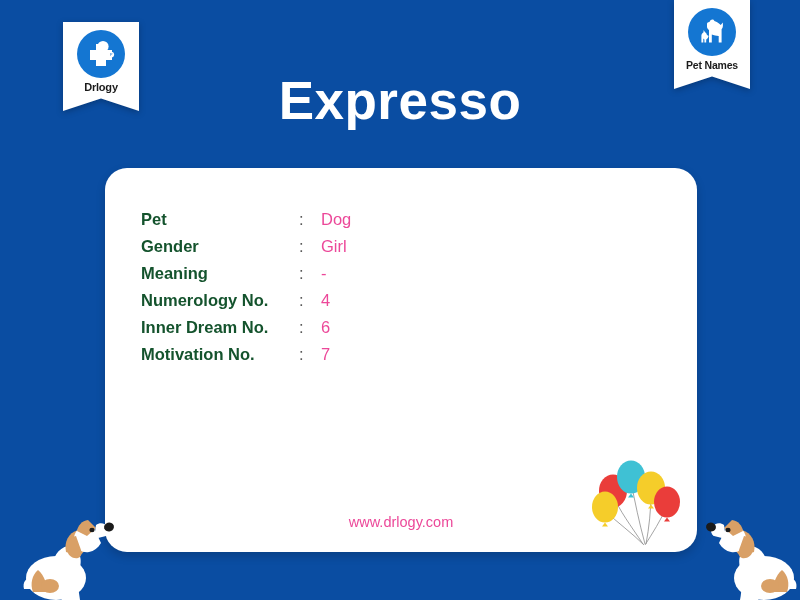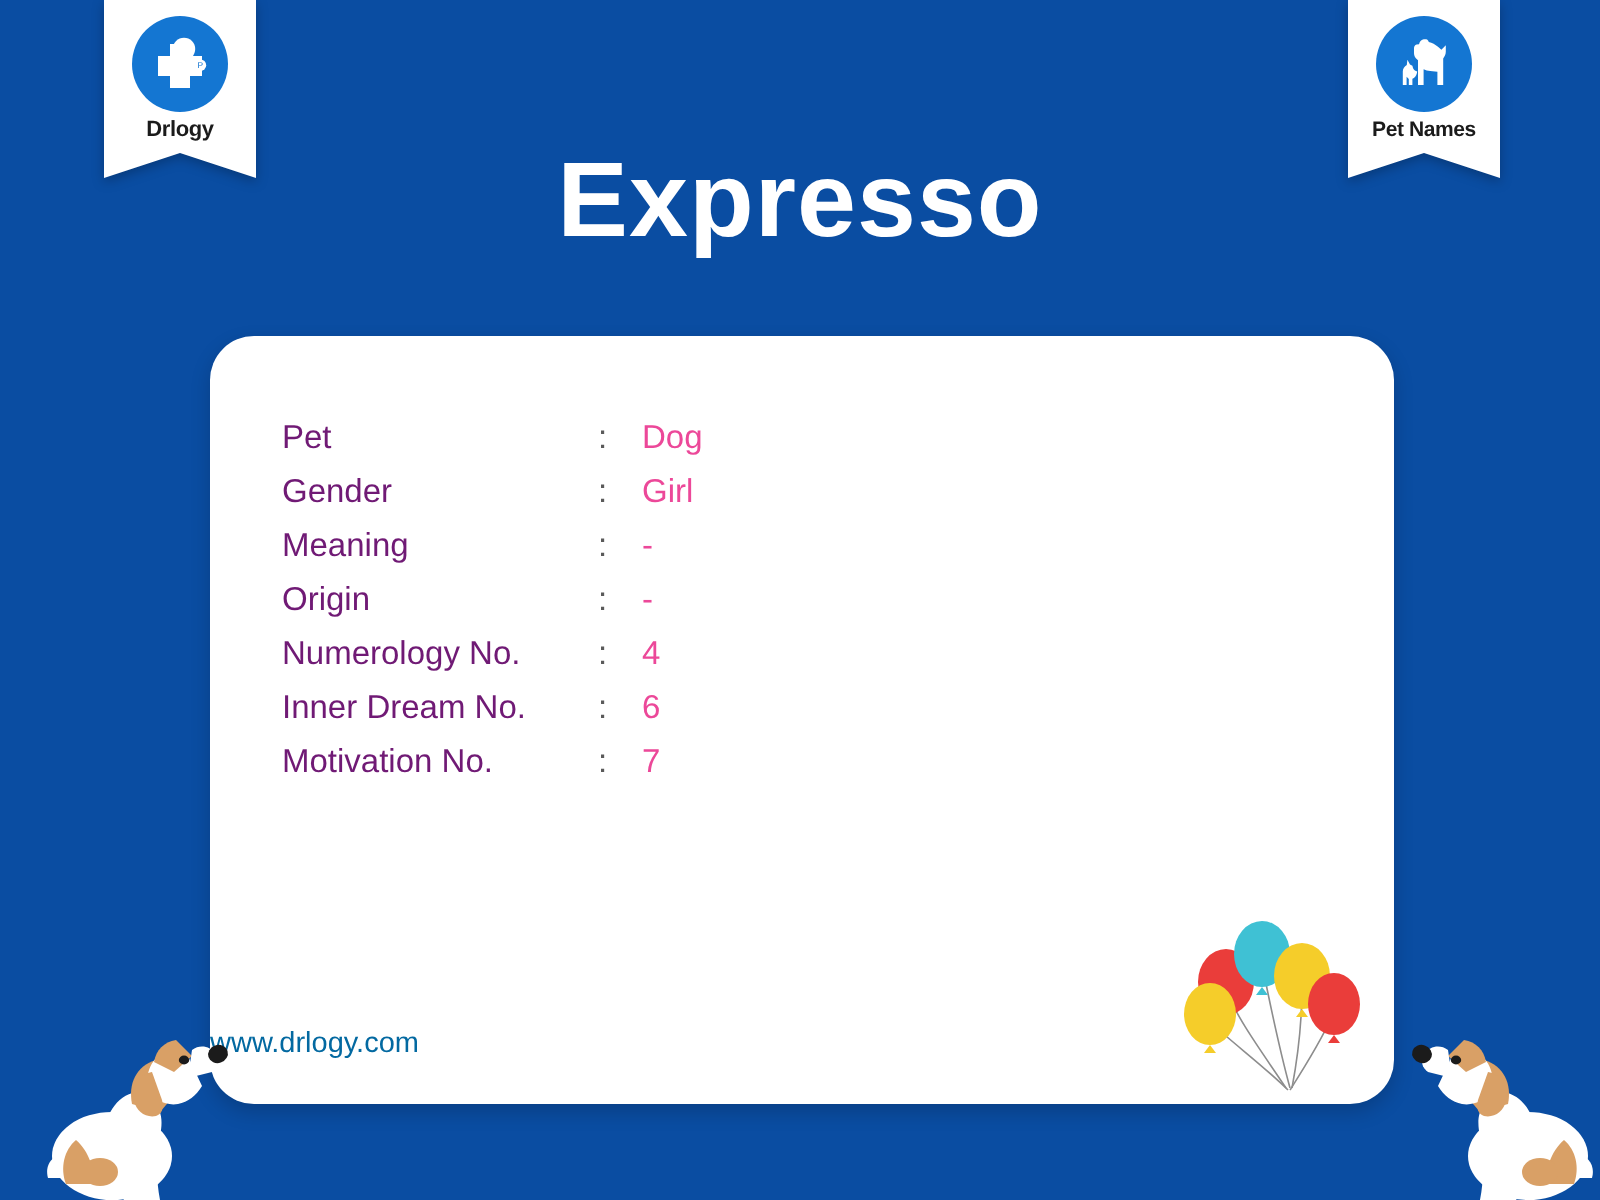--- a/index.html
+++ b/index.html
@@ -11,21 +11,21 @@
     overflow:hidden;
   }
 
   
   .badge {
     position:absolute;
     top:0;
     width:76px;
     filter:drop-shadow(0 2px 3px rgba(0,0,0,0.25));
   }
-  .badge-left  { left:52px; }
+  .badge-left  { left:63px;margin-top:22px; }
   .badge-right { left:674px; }
 
   .badge-body {
     background:#ffffff;
     padding:8px 6px 6px;
     text-align:center;
     clip-path:polygon(0 0, 100% 0, 100% 100%, 50% 86%, 0 100%);
     padding-bottom:18px;
   }
   .badge-logo {
@@ -71,41 +71,41 @@
     left:36px; top:42px;
     border-collapse:collapse;
   }
   .info-table td {
     padding:0 0 9px 0;
     font-size:16.5px;
     line-height:18px;
     vertical-align:top;
   }
   .lbl {
-    font-weight:normal;
-    color:#701a75;
+    font-weight:bold;
+    color:#14532d;
     width:158px;
     white-space:nowrap;
   }
   .sep {
     color:#5a5a5a;
     width:22px;
     font-weight:normal;
   }
   .val {
     color:#ec4899;
     font-weight:normal;
     white-space:nowrap;
   }
   .footer-url {
     position:absolute;
     bottom:22px; left:0; right:0;
-    text-align:left;
+    text-align:center;
     font-size:14.5px;
-    color:#0369a1;
+    color:#ec4899;
   }
 
   
   .balloons {
     position:absolute;
     right:8px; bottom:-6px;
     width:110px; height:110px;
     pointer-events:none;
   }
 
@@ -160,25 +160,20 @@
         <td class="sep">:</td>
         <td class="val">Dog</td>
       </tr>
       <tr>
         <td class="lbl">Gender</td>
         <td class="sep">:</td>
         <td class="val">Girl</td>
       </tr>
       <tr>
         <td class="lbl">Meaning</td>
-        <td class="sep">:</td>
-        <td class="val">-</td>
-      </tr>
-      <tr>
-        <td class="lbl">Origin</td>
         <td class="sep">:</td>
         <td class="val">-</td>
       </tr>
       <tr>
         <td class="lbl">Numerology No.</td>
         <td class="sep">:</td>
         <td class="val">4</td>
       </tr>
       <tr>
         <td class="lbl">Inner Dream No.</td>

